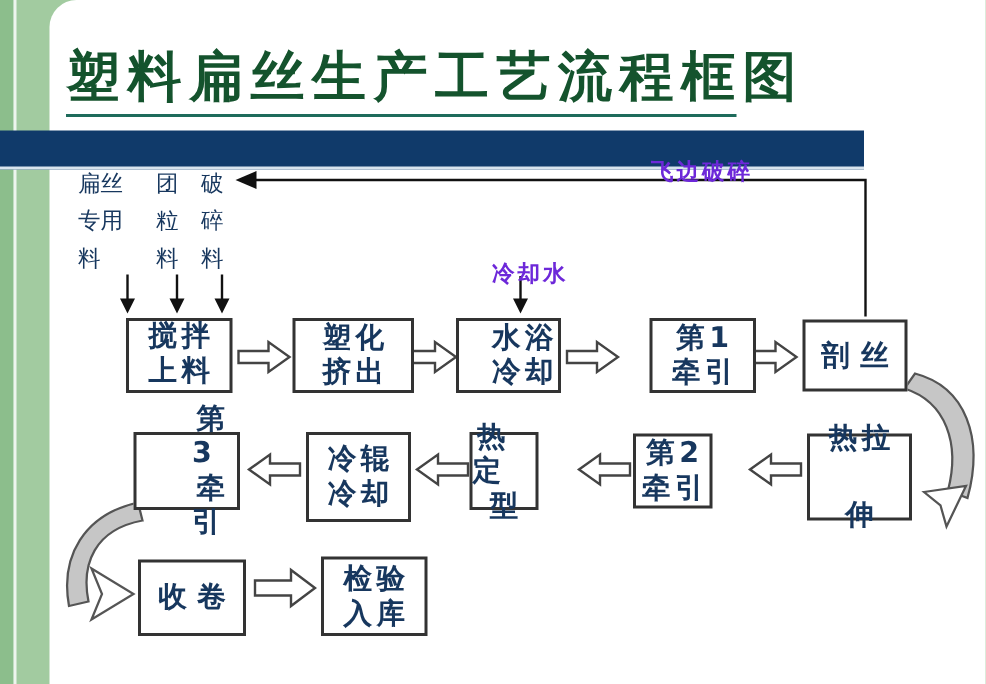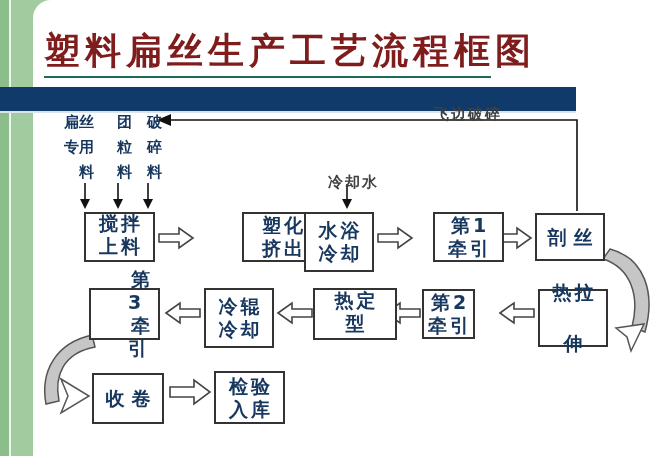--- a/index.html
+++ b/index.html
@@ -2,24 +2,24 @@
 <html><head>
 <meta charset="utf-8">
 <style>
   html,body{margin:0;padding:0;}
   body{font-family:"DejaVu Sans","Liberation Sans",sans-serif;}
   .slide{position:relative;width:657px;height:456px;background:#a2cba0;overflow:hidden;}
   .stripe-dark{position:absolute;left:0;top:0;width:9px;height:456px;background:#8cbe8c;}
   .stripe-divider{position:absolute;left:9px;top:0;width:2px;height:456px;background:#eef5ee;}
   .content{position:absolute;left:33px;top:0;right:0;bottom:0;background:#ffffff;border-top-left-radius:18px;}
   .navy-bar{position:absolute;left:0;top:87px;width:576px;height:24px;background:#103a6a;border-bottom:2px solid #d8e4ee;}
-  .page-title{position:absolute;left:44px;top:27px;font-size:36px;font-weight:bold;color:#7f1d1d;letter-spacing:5px;white-space:nowrap;}
+  .page-title{position:absolute;left:44px;top:27px;font-size:36px;font-weight:bold;color:#14532d;letter-spacing:5px;white-space:nowrap;}
   .title-underline{position:absolute;left:44px;top:76px;width:447px;height:2px;background:#1e6b5b;}
-  .mat-col{position:absolute;color:#17375e;font-weight:bold;font-size:15px;text-align:right;line-height:25px;}
-  .small-label{position:absolute;color:#404040;font-weight:bold;font-size:15px;letter-spacing:2px;white-space:nowrap;}
+  .mat-col{position:absolute;color:#17375e;font-weight:normal;font-size:15px;text-align:left;line-height:25px;}
+  .small-label{position:absolute;color:#6d28d9;font-weight:bold;font-size:15px;letter-spacing:2px;white-space:nowrap;}
   .connector-layer{position:absolute;left:0;top:0;width:657px;height:456px;}
   .box{position:absolute;box-sizing:border-box;background:#ffffff;border:2px solid #333333;
        color:#17375e;font-weight:bold;font-size:19px;line-height:23px;letter-spacing:3px;text-indent:3px;
        display:flex;flex-direction:column;align-items:center;justify-content:center;}
   .box span{display:block;}
 </style>
 </head>
 <body>
 
 <div class="slide">
@@ -80,45 +80,45 @@
     <div>料</div>
   </div>
 
   <div class="small-label" style="left:328px;top:159px;margin-top:14px;">冷却水</div>
   <div class="small-label" style="left:434px;top:105px;">飞边破碎</div>
 
   <div class="box" style="left:84px;top:212px;width:71px;height:50px;font-family:Liberation Mono, monospace;">
     <span>搅拌</span>
     <span>上料</span>
   </div>
-  <div class="box" style="left:195px;top:212px;width:81px;height:50px;margin-left:47px;">
+  <div class="box" style="left:195px;top:212px;width:81px;height:50px;">
     <span>塑化</span>
     <span>挤出</span>
   </div>
-  <div class="box" style="left:304px;top:212px;width:70px;height:60px;">
+  <div class="box" style="left:304px;top:212px;width:70px;height:50px;align-items:flex-end;">
     <span>水浴</span>
     <span>冷却</span>
   </div>
   <div class="box" style="left:433px;top:212px;width:71px;height:50px;">
     <span>第1</span>
     <span>牵引</span>
   </div>
   <div class="box" style="left:535px;top:213px;width:70px;height:48px;letter-spacing:7px;text-indent:7px;justify-content:center;">
     <span>剖丝</span>
   </div>
 
   <div class="box" style="left:89px;top:288px;width:71px;height:52px;padding-left:37px;">
     <span>第3</span>
     <span>牵引</span>
   </div>
   <div class="box" style="left:204px;top:288px;width:70px;height:60px;">
     <span>冷辊</span>
     <span>冷却</span>
   </div>
-  <div class="box" style="left:313px;top:288px;width:84px;height:52px;font-family:Liberation Mono, monospace;">
+  <div class="box" style="left:313px;top:288px;width:46px;height:52px;">
     <span>热定</span>
     <span>型</span>
   </div>
   <div class="box" style="left:422px;top:289px;width:53px;height:50px;">
     <span>第2</span>
     <span>牵引</span>
   </div>
   <div class="box" style="left:538px;top:289px;width:70px;height:58px;gap:28px;">
     <span>热拉</span>
     <span>伸</span>

